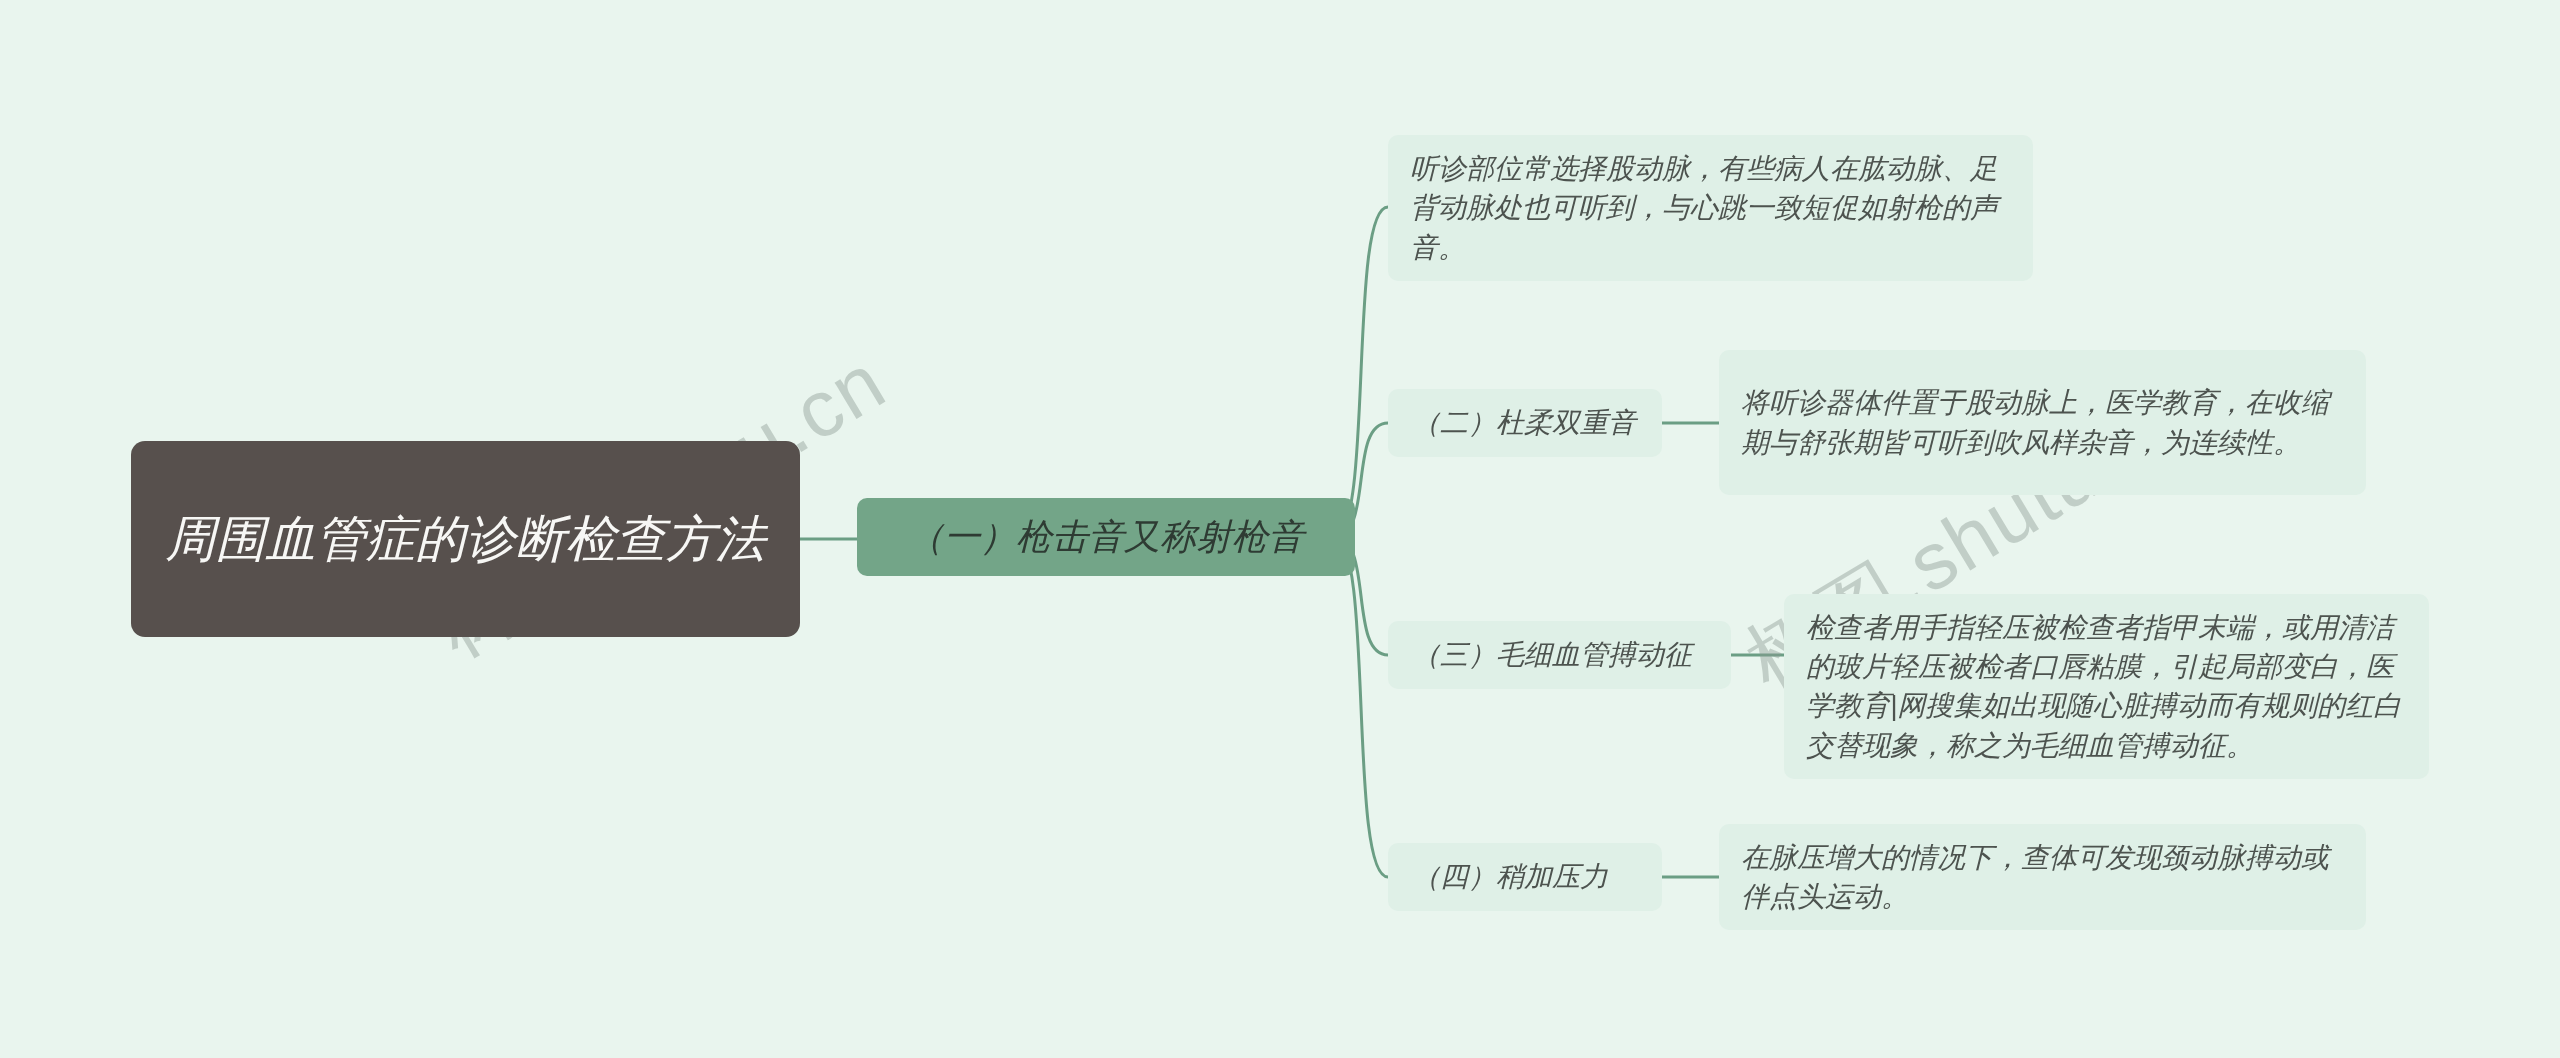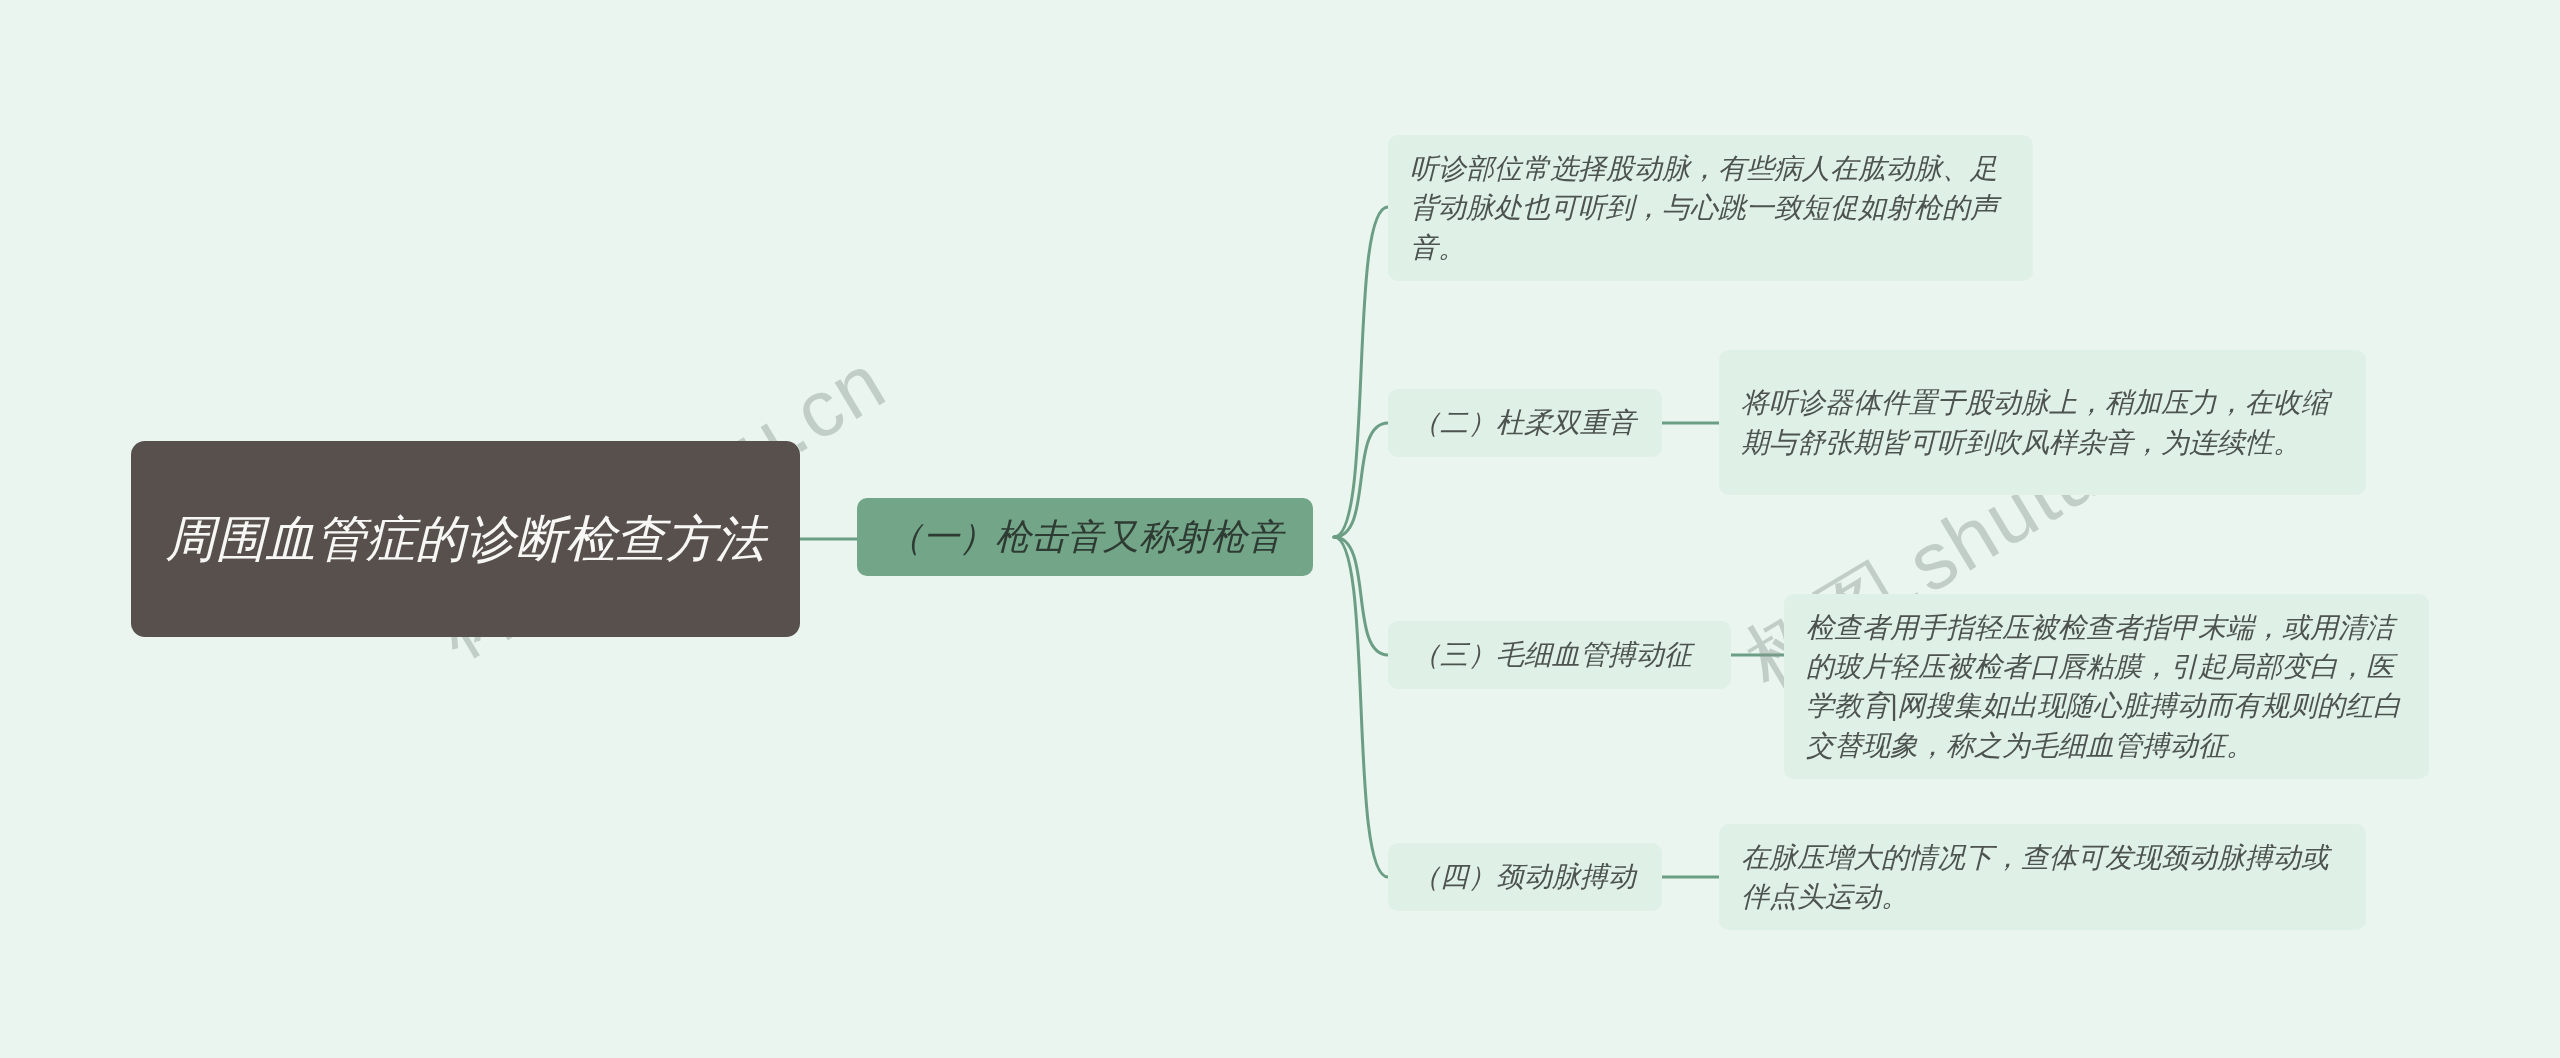--- a/index.html
+++ b/index.html
@@ -38,21 +38,21 @@
     width: 669px; height: 196px;
     background: #57504d;
     border-radius: 14px;
     color: #f7f7f5;
     font-size: 50px;
     line-height: 1.5;
     padding: 10px 20px;
   }
   .branch-node {
     left: 857px; top: 498px;
-    width: 456px; height: 78px;
+    width: 498px; height: 78px;
     background: #73a588;
     border-radius: 10px;
     color: #2e3b33;
     font-size: 36px;
   }
   .leaf {
     background: #dff0e7;
     border-radius: 10px;
     color: #4d534f;
     font-size: 28px;
@@ -119,30 +119,30 @@
   </div>
 
   <div class="node leaf detail-box note-box">
     <span>听诊部位常选择股动脉，有些病人在肱动脉、足背动脉处也可听到，与心跳一致短促如射枪的声音。</span>
   </div>
 
   <div class="node leaf label-box sub2-label">
     <span>（二）杜柔双重音</span>
   </div>
   <div class="node leaf detail-box sub2-detail">
-    <span>将听诊器体件置于股动脉上，稍加压力，在收缩期与舒张期皆可听到吹风样杂音，为连续性。</span>
+    <span>将听诊器体件置于股动脉上，医学教育，在收缩期与舒张期皆可听到吹风样杂音，为连续性。</span>
   </div>
 
   <div class="node leaf label-box sub3-label">
     <span>（三）毛细血管搏动征</span>
   </div>
   <div class="node leaf detail-box sub3-detail">
     <span>检查者用手指轻压被检查者指甲末端，或用清洁的玻片轻压被检者口唇粘膜，引起局部变白，医学教育|网搜集如出现随心脏搏动而有规则的红白交替现象，称之为毛细血管搏动征。</span>
   </div>
 
   <div class="node leaf label-box sub4-label">
-    <span>（四）颈动脉搏动</span>
+    <span>（四）稍加压力</span>
   </div>
   <div class="node leaf detail-box sub4-detail">
     <span>在脉压增大的情况下，查体可发现颈动脉搏动或伴点头运动。</span>
   </div>
 
 </div>
 
 </body></html>

